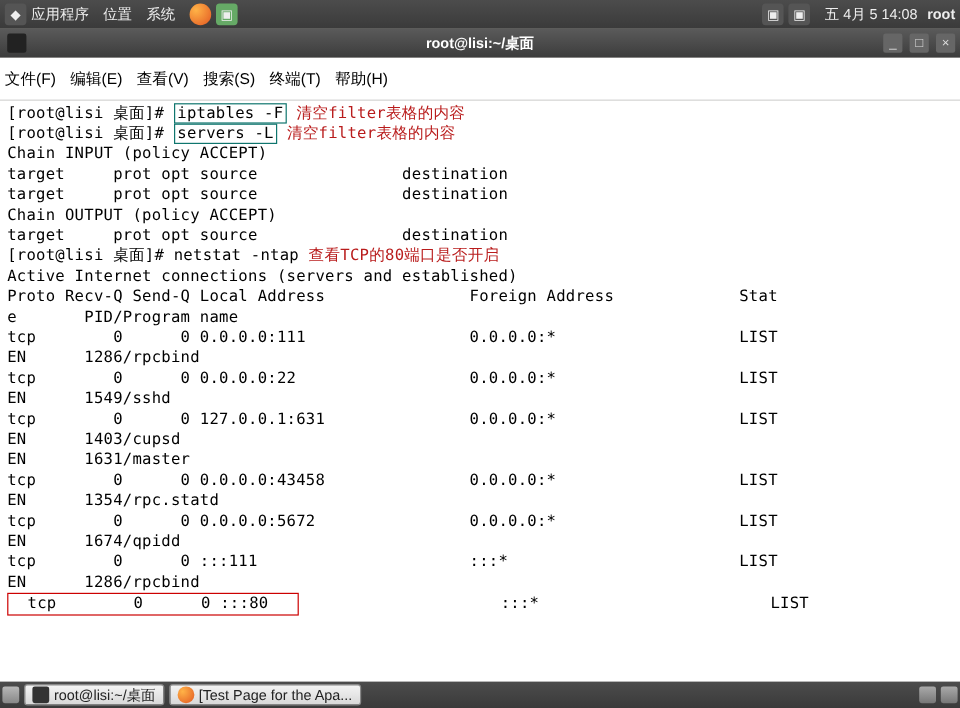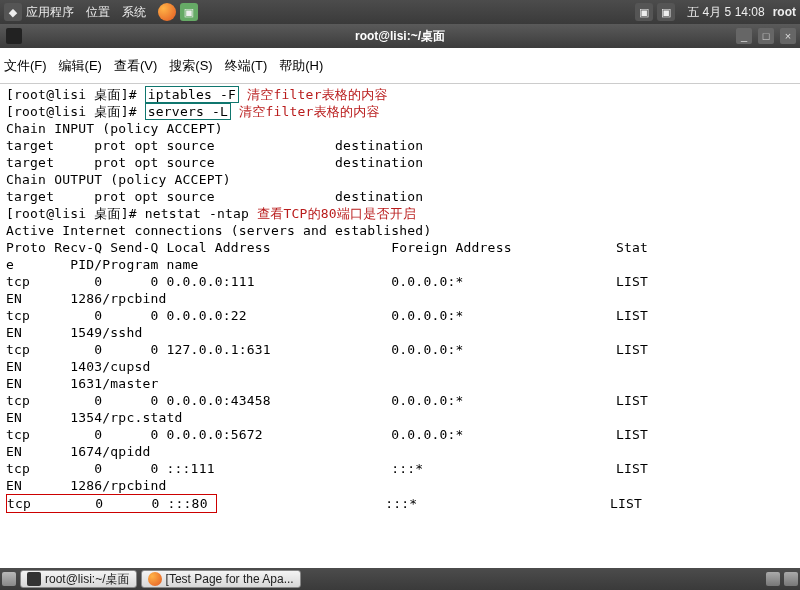--- a/index.html
+++ b/index.html
@@ -14,21 +14,21 @@
 .title-bar .title { position:absolute; left:0; right:0; text-align:center; font-weight:bold; }
 .title-bar .win-btns { position:absolute; right:4px; display:flex; gap:6px; }
 .title-bar .win-btns span { width:16px; height:16px; background:#666; display:flex; align-items:center; justify-content:center; border-radius:2px; cursor:pointer; color:#ddd; font-size:11px; }
 .menu-bar { height:36px; background:#fff; border-bottom:1px solid #ccc; display:flex; align-items:center; font-family:sans-serif; font-size:13px; padding:0 4px; }
 .menu-bar span { margin-right:12px; cursor:pointer; }
 .terminal { background:#fff; color:#000; padding:2px 6px; height:496px; overflow:hidden; line-height:17px; letter-spacing:0.2px; }
 .terminal .row { white-space:pre; }
 .boxed { border:1px solid #0f766e; padding:0 2px; }
 .ann { color:#b91c1c; }
 .bottom-row { white-space:pre; }
-.bottom-box { border:1px solid #c00; display:inline-block; white-space:pre; padding:0 0; }
+.bottom-box { border:1px solid #c00; display:inline-block; white-space:pre; padding:0 16px; }
 .taskbar { height:22px; position:absolute; bottom:0; left:0; right:0; background:linear-gradient(#4c4c4c,#3a3a3a); display:flex; align-items:center; font-family:sans-serif; font-size:12px; color:#222; padding:0 2px; gap:4px; }
 .taskbar .tb-btn { background:linear-gradient(#f4f4f4,#d8d8d8); border:1px solid #888; border-radius:3px; height:18px; display:flex; align-items:center; padding:0 6px; gap:4px; cursor:pointer; }
 .taskbar .tb-ic { width:14px; height:14px; background:#333; border-radius:2px; }
 .taskbar .tray { margin-left:auto; display:flex; gap:4px; }
 .taskbar .tray .tb-ic { background:linear-gradient(#aaa,#777); }
 .ff-ico { width:18px; height:18px; border-radius:50%; background:radial-gradient(circle at 30% 30%,#ffb347,#e25822); margin-right:4px; }
 </style>
 </head>
 <body>
 

